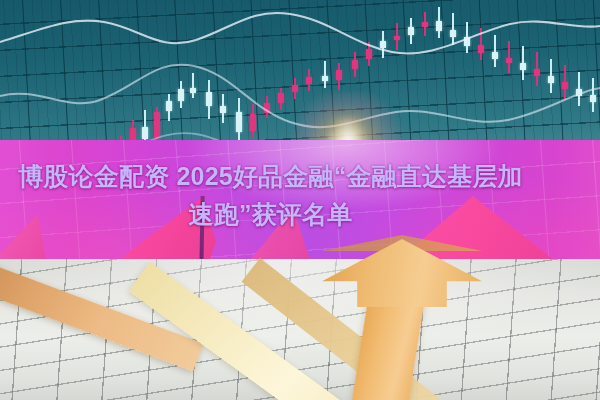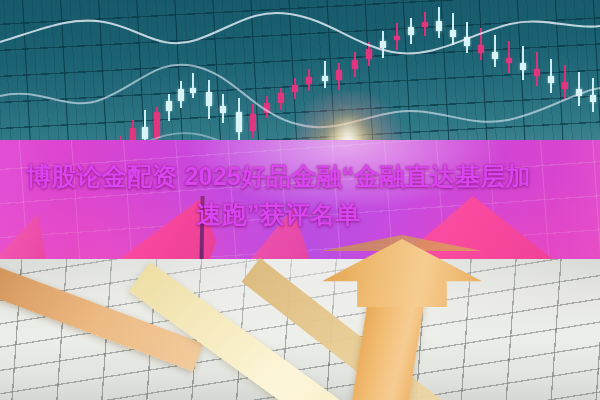--- a/index.html
+++ b/index.html
@@ -169,23 +169,23 @@
   }
   .tri-far-left{
     position:absolute;left:-6px;top:214px;width:52px;height:46px;
     background:linear-gradient(120deg,#f55fb2,#ea47a0);
     clip-path:polygon(84% 0%, 100% 100%, 0% 100%);
     opacity:.9;
   }
 
   
   .headline{
-    position:absolute;left:12px;top:157px;width:533px;
+    position:absolute;left:4px;top:157px;width:533px;
     text-align:center;
-    color:#d946ef;
+    color:#c4b5fd;
     font-size:25px;
     font-weight:bold;
     line-height:38px;
     letter-spacing:.2px;
     text-shadow:0 1px 3px rgba(110,0,90,.55), 0 0 2px rgba(140,0,110,.45);
     z-index:40;
     padding:0 6px;
     box-sizing:border-box;
     white-space:pre-line;
   }

